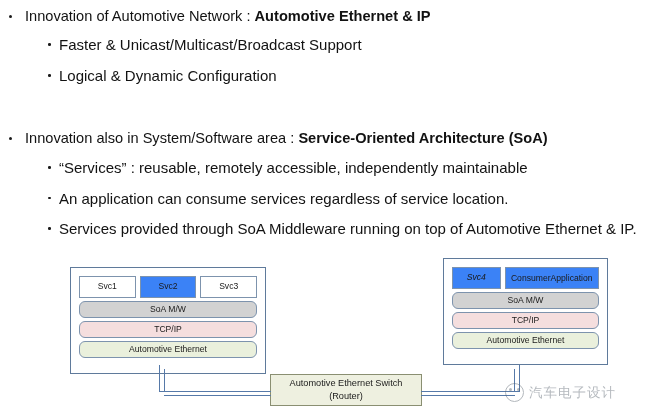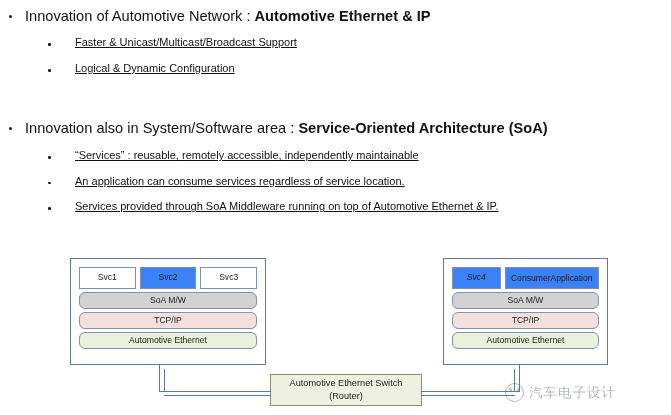--- a/index.html
+++ b/index.html
@@ -36,26 +36,25 @@
     left: 9px;
     top: 8px;
     width: 3px;
     height: 3px;
     border-radius: 50%;
     background: #1a1a1a;
   }
 
   .bullet-l2 {
     position: relative;
-    padding-left: 75px;
-    font-size: 11px;
+    padding-left: 59px;
+    font-size: 15px;
     line-height: 1.25;
     color: #121212;
     white-space: nowrap;
-    text-decoration: underline;
   }
   .bullet-l2 .dot {
     position: absolute;
     left: 48px;
     top: 7px;
     width: 2.6px;
     height: 2.6px;
     border-radius: 50%;
     background: #1a1a1a;
   }
@@ -72,21 +71,21 @@
   }
 
   .ecu {
     position: absolute;
     box-sizing: border-box;
     border: 1.3px solid #5f7a9b;
     background: #ffffff;
     top: 12px;
     height: 107px;
   }
-  .ecu.left  { left: 70px;  width: 196px; }
+  .ecu.left  { left: 70px;  width: 196px; margin-top: 9px; }
   .ecu.right { left: 443px; width: 165px; }
 
   .ecu-inner {
     position: absolute;
     left: 8px; right: 8px;
     top: 8px;
   }
 
   .svc-row {
     display: flex;

